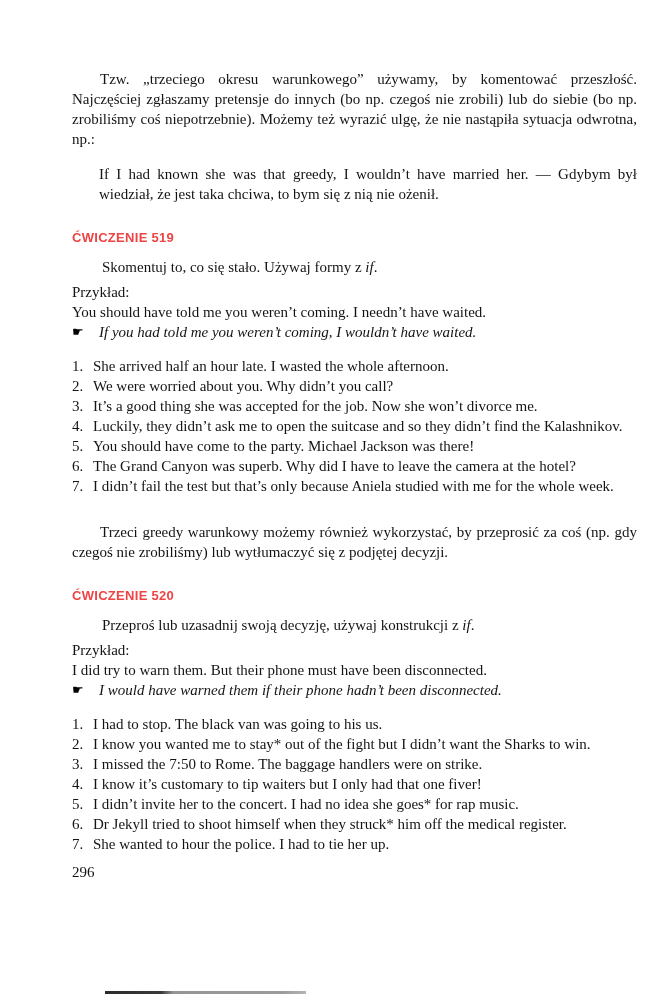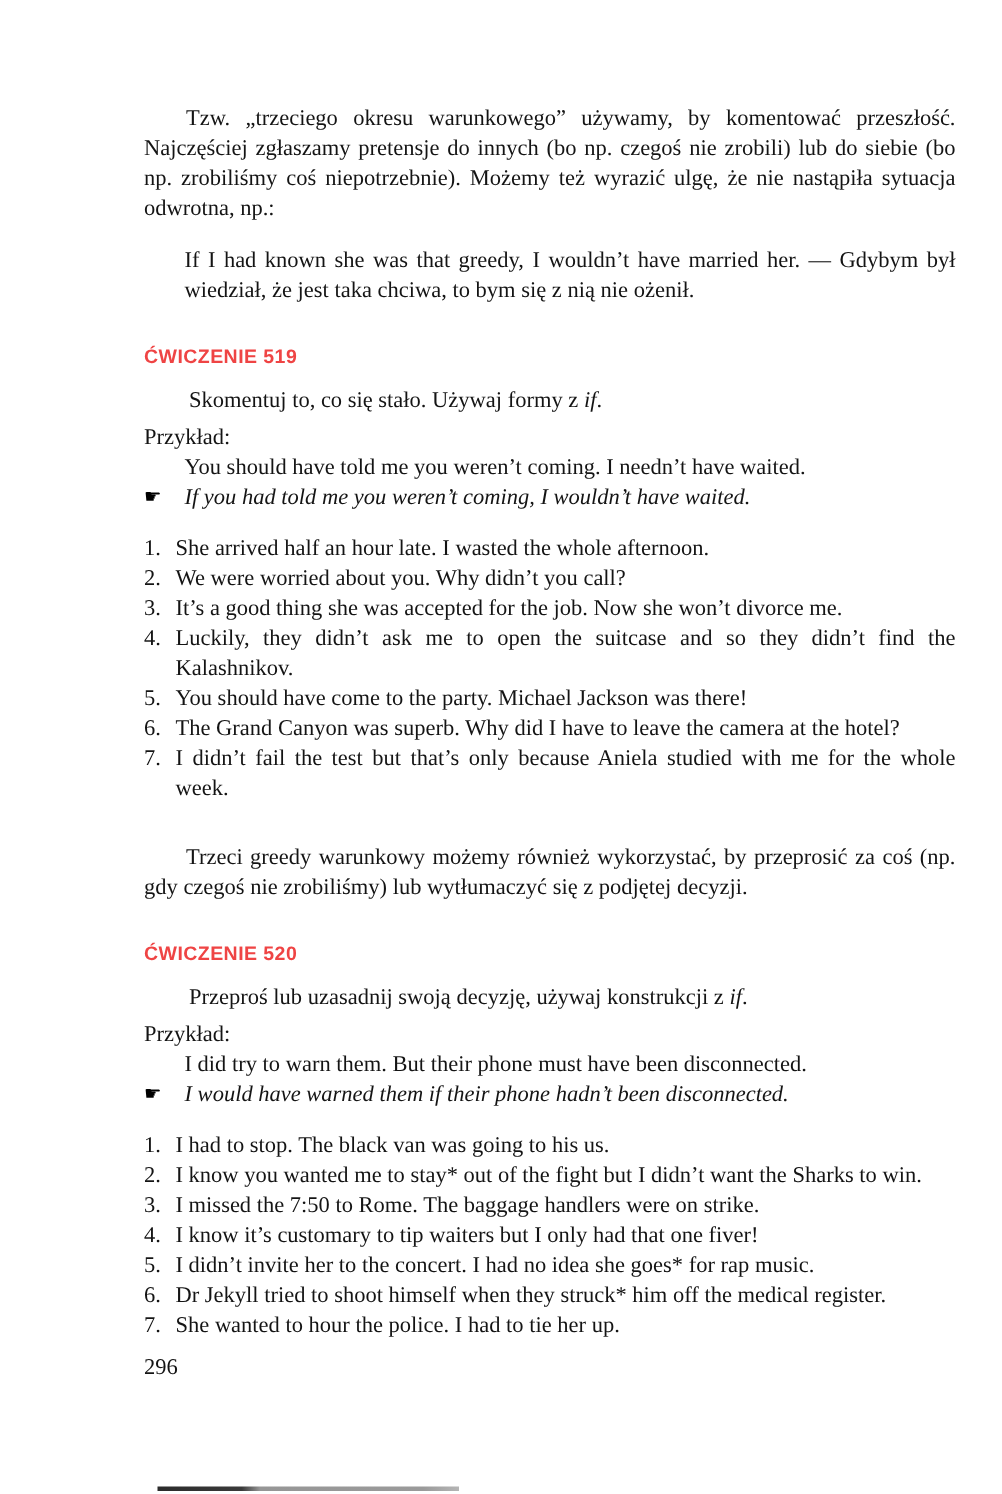--- a/index.html
+++ b/index.html
@@ -7,21 +7,21 @@
     width: 668px; height: 996px;
     background: #ffffff;
     overflow: hidden;
     position: relative;
     font-family: "Liberation Serif", serif;
     color: #141414;
   }
   .page {
     box-sizing: border-box;
     width: 668px; height: 996px;
-    padding: 54px 31px 0 96px;
+    padding: 54px 31px 0 72px;
     font-size: 15px;
     line-height: 20px;
   }
   
   .para {
     text-align: justify;
     text-indent: 28px;
   }
   .example-block {
     margin: 12px 0 0 27px;
@@ -38,21 +38,20 @@
     color: #ef4444;
   }
   .instruction {
     margin: 12px 0 0 30px;
   }
   .instruction .kw { font-style: italic; font-family: Liberation Serif, serif; }
   .example-label {
     margin-top: 5px;
   }
   .example-prompt {
-    margin-left: 27px;
   }
   .answer-row {
     display: flex;
     align-items: flex-start;
   }
   .hand {
     flex: 0 0 27px;
     font-family: "DejaVu Sans", sans-serif;
     font-size: 13px;
     line-height: 20px;

